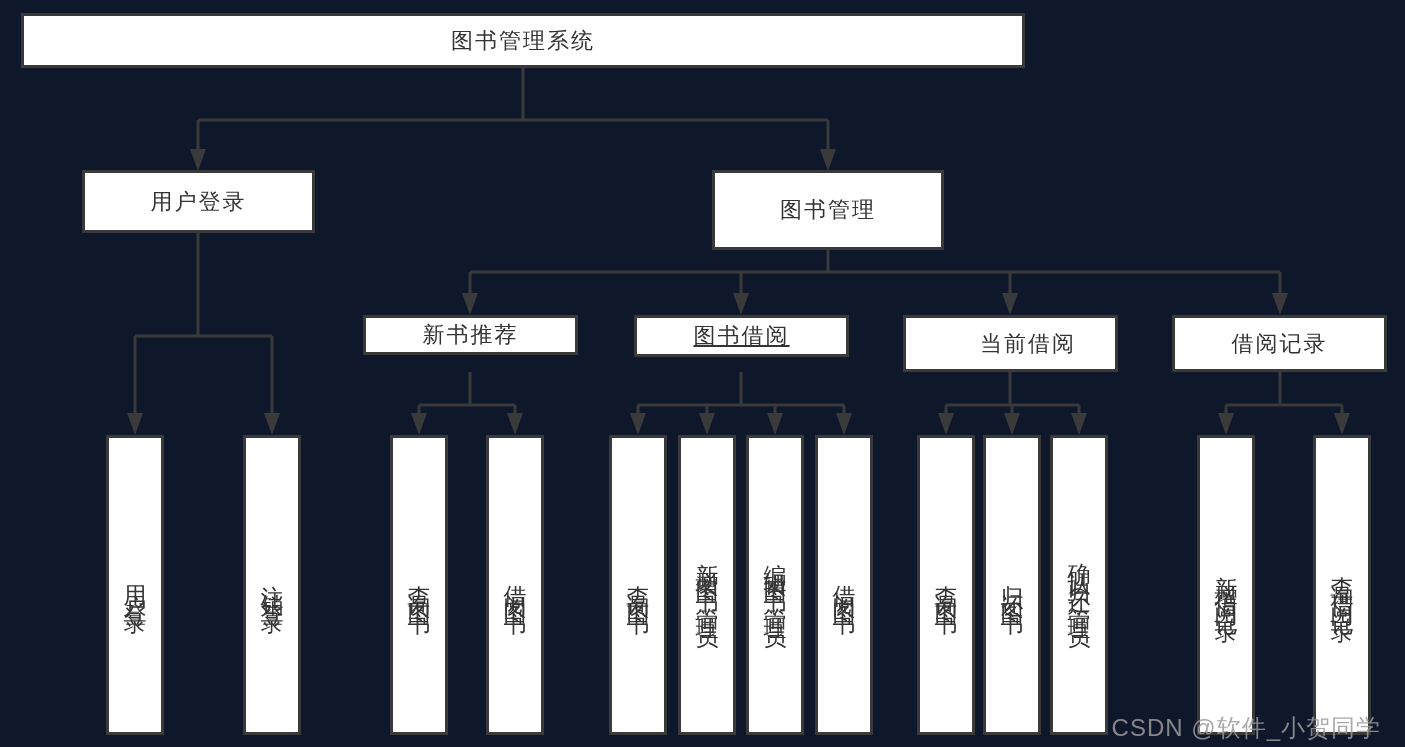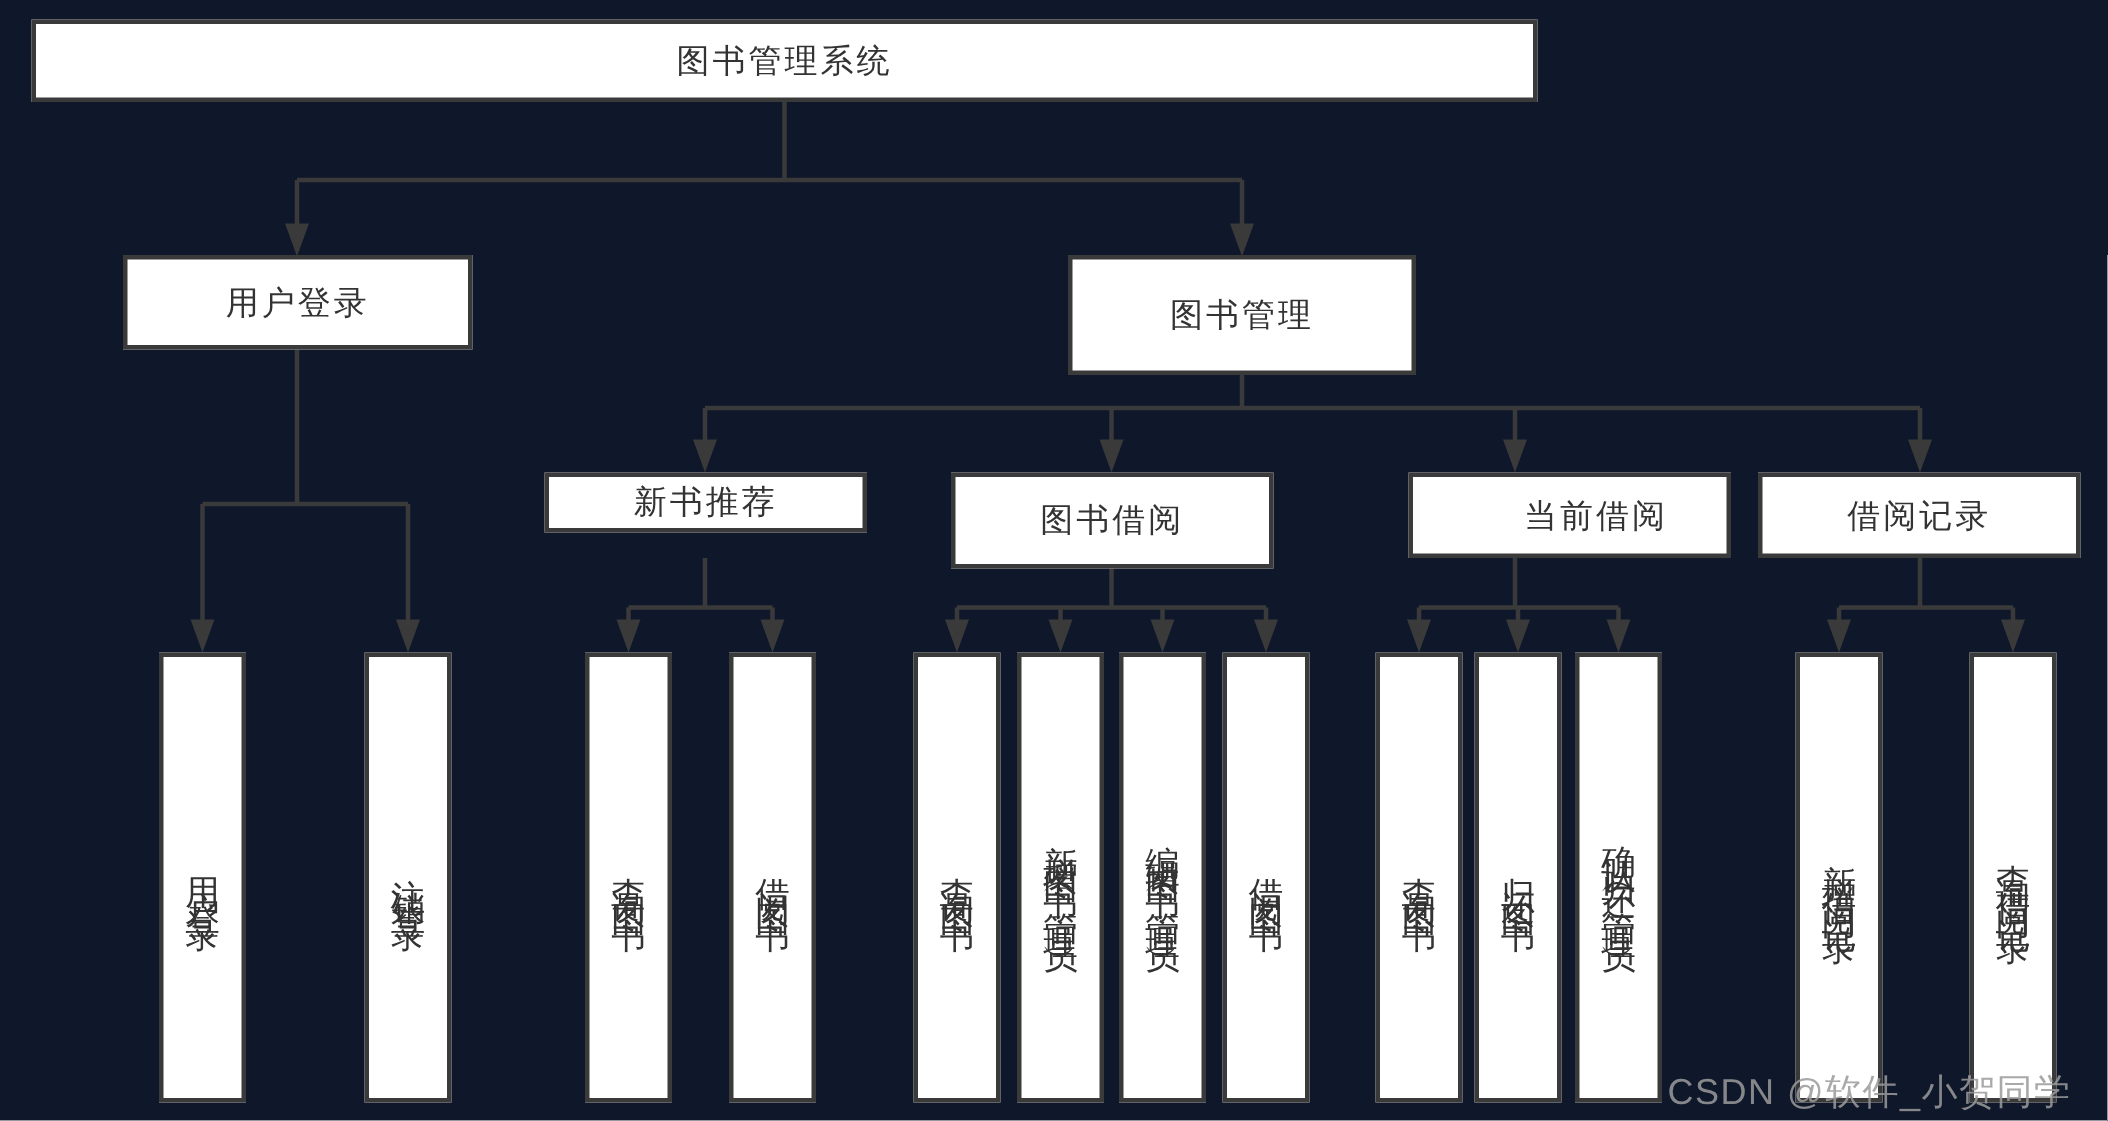--- a/index.html
+++ b/index.html
@@ -116,24 +116,24 @@
   <div class="node" style="left:82px; top:170px; width:233px; height:63px;">
     <span class="h-label">用户登录</span>
   </div>
   <div class="node" style="left:712px; top:170px; width:232px; height:80px;">
     <span class="h-label">图书管理</span>
   </div>
 
   <div class="node" style="left:363px; top:315px; width:215px; height:40px;">
     <span class="h-label">新书推荐</span>
   </div>
-  <div class="node" style="left:634px; top:315px; width:215px; height:64px;">
+  <div class="node" style="left:634px; top:315px; width:215px; height:42px;text-decoration:underline;">
     <span class="h-label">图书借阅</span>
   </div>
-  <div class="node" style="left:939px; top:315px; width:215px; height:57px;padding-left:35px;">
+  <div class="node" style="left:903px; top:315px; width:215px; height:57px;padding-left:35px;">
     <span class="h-label">当前借阅</span>
   </div>
   <div class="node" style="left:1172px; top:315px; width:215px; height:57px;">
     <span class="h-label">借阅记录</span>
   </div>
 
   <div class="node leaf" style="left:106px; top:435px; width:58px; height:300px;">
     <span class="v-label">用户登录</span>
   </div>
   <div class="node leaf" style="left:243px; top:435px; width:58px; height:300px;">

